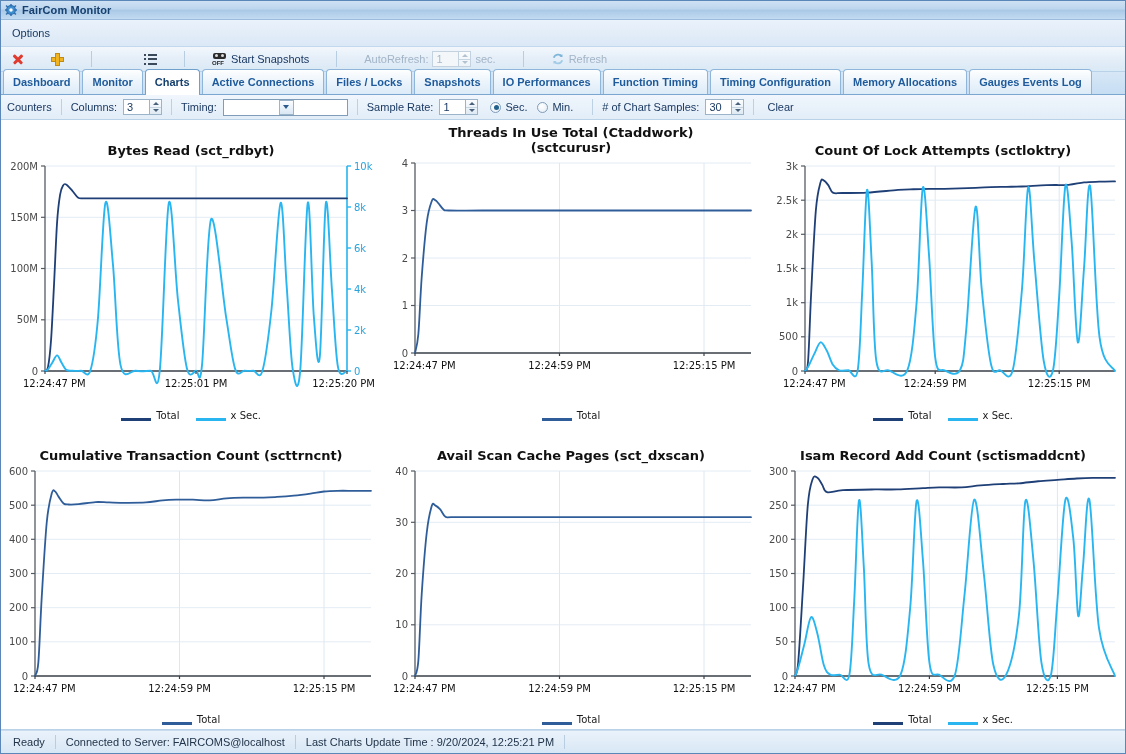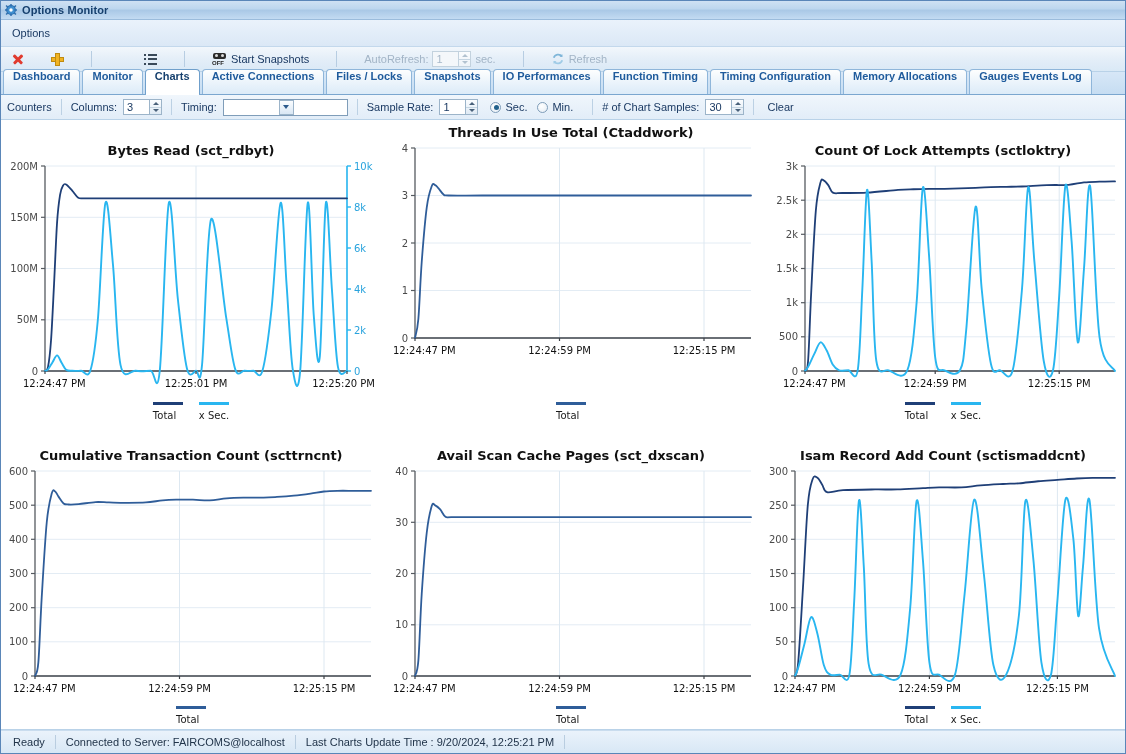--- a/index.html
+++ b/index.html
@@ -129,21 +129,21 @@
   
   .tabstrip{
     flex:0 0 22px;height:22px;
     background:linear-gradient(to bottom,#d7e7f7,#c6ddf2);
     border-bottom:1px solid #7aa6cf;
     display:flex;align-items:flex-end;padding:0 2px;gap:2px;
     position:relative;
   }
   .tab{
     height:19px;box-sizing:border-box;
-    display:flex;align-items:flex-end;justify-content:center;
+    display:flex;align-items:center;justify-content:center;
     padding:12px 9px;
     font-size:11px;font-weight:bold;color:#1f5b9c;
     background:linear-gradient(to bottom,#fdfefe 0%,#eaf3fb 55%,#dcebf8 100%);
     border:1px solid #8fb6da;border-bottom:none;
     border-radius:4px 4px 0 0;
     white-space:nowrap;
     position:relative;
   }
   .tab.active{
     background:#ffffff;
@@ -211,21 +211,21 @@
     padding-top:23px;line-height:15px;
     font-family:"DejaVu Sans","Liberation Sans",sans-serif;
   }
   .chart-title.two{padding-top:5px;}
   .legend{
     position:absolute;left:0;right:0;bottom:4px;
     display:flex;align-items:center;justify-content:center;gap:16px;
     font-size:10px;color:#1a1a1a;
     font-family:"DejaVu Sans","Liberation Sans",sans-serif;
   }
-  .legend .li{display:flex;align-items:flex-start;gap:5px;flex-direction:column;}
+  .legend .li{display:flex;align-items:flex-end;gap:5px;}
   .legend .swatch{width:30px;height:3px;display:block;border-radius:0;}
 
   svg.plot{display:block;}
   svg.plot text{
     font-family:"DejaVu Sans","Liberation Sans",sans-serif;
     font-size:10px;fill:#333333;
   }
   svg.plot text.xlab{font-size:10px;fill:#111111;}
   svg.plot text.ylab{font-size:10px;fill:#4a4a4a;}
   svg.plot text.ylab2{font-size:10px;fill:#29a3dd;}
@@ -259,21 +259,21 @@
           <rect x="0" y="7" width="3.4" height="2"></rect>
             <rect x="12.6" y="7" width="3.4" height="2"></rect>
           <rect x="1.6" y="1.6" width="2" height="3.2" transform="rotate(-45 2.6 3.2)"></rect>
           <rect x="12.4" y="11.2" width="2" height="3.2" transform="rotate(-45 13.4 12.8)"></rect>
           <rect x="12.4" y="1.6" width="2" height="3.2" transform="rotate(45 13.4 3.2)"></rect>
           <rect x="1.6" y="11.2" width="2" height="3.2" transform="rotate(45 2.6 12.8)"></rect>
         </g>
         <circle cx="8" cy="8" r="2.3" fill="#ffffff"></circle>
       </svg>
     </span>
-    <span class="title-text">Options Monitor</span>
+    <span class="title-text">FairCom Monitor</span>
   </div>
 
   <div class="menubar">
     <span class="menu-item">Options</span>
   </div>
 
   <div class="toolbar">
     <span class="tb-btn">
       <span class="ico ico-x"></span>
     </span>
@@ -468,20 +468,21 @@
           </div>
           <div class="li">
             <span class="swatch" style="background: rgb(41, 182, 240);"></span>
             <span>x Sec.</span>
           </div>
         </div>
       </div>
       <div class="chart-cell">
         <div class="chart-title two">
           <div>Threads In Use Total (Ctaddwork)</div>
+          <div>(sctcurusr)</div>
         </div>
         <svg class="plot" width="380" height="228">
           <line x1="34" x2="370" y1="198.0" y2="198.0" stroke="#e3ecf4" stroke-width="1"></line>
           <line x1="34" x2="370" y1="150.5" y2="150.5" stroke="#e3ecf4" stroke-width="1"></line>
           <line x1="34" x2="370" y1="103.0" y2="103.0" stroke="#e3ecf4" stroke-width="1"></line>
           <line x1="34" x2="370" y1="55.5" y2="55.5" stroke="#e3ecf4" stroke-width="1"></line>
           <line x1="34" x2="370" y1="8.0" y2="8.0" stroke="#e3ecf4" stroke-width="1"></line>
           <line x1="178.5" x2="178.5" y1="8" y2="198" stroke="#dde8f1" stroke-width="1"></line>
           <line x1="323.0" x2="323.0" y1="8" y2="198" stroke="#dde8f1" stroke-width="1"></line>
           <line x1="34" x2="34" y1="8" y2="198" stroke="#555a60" stroke-width="1.3"></line>

